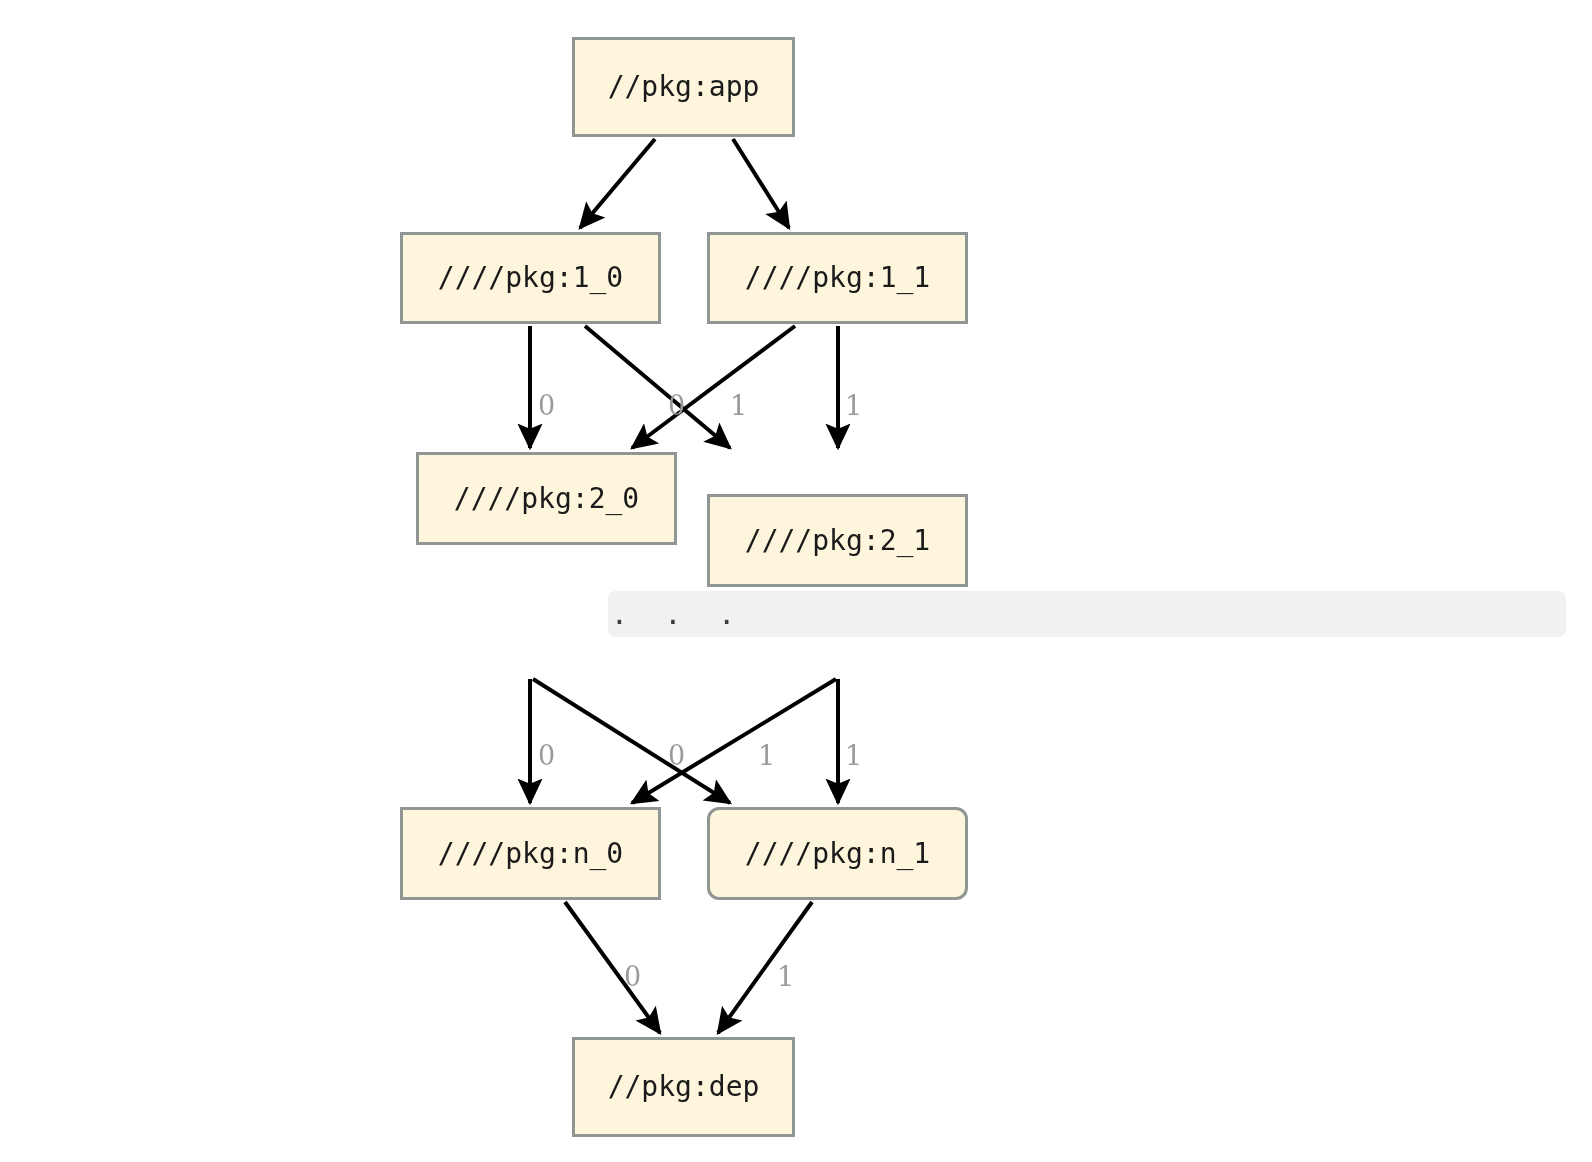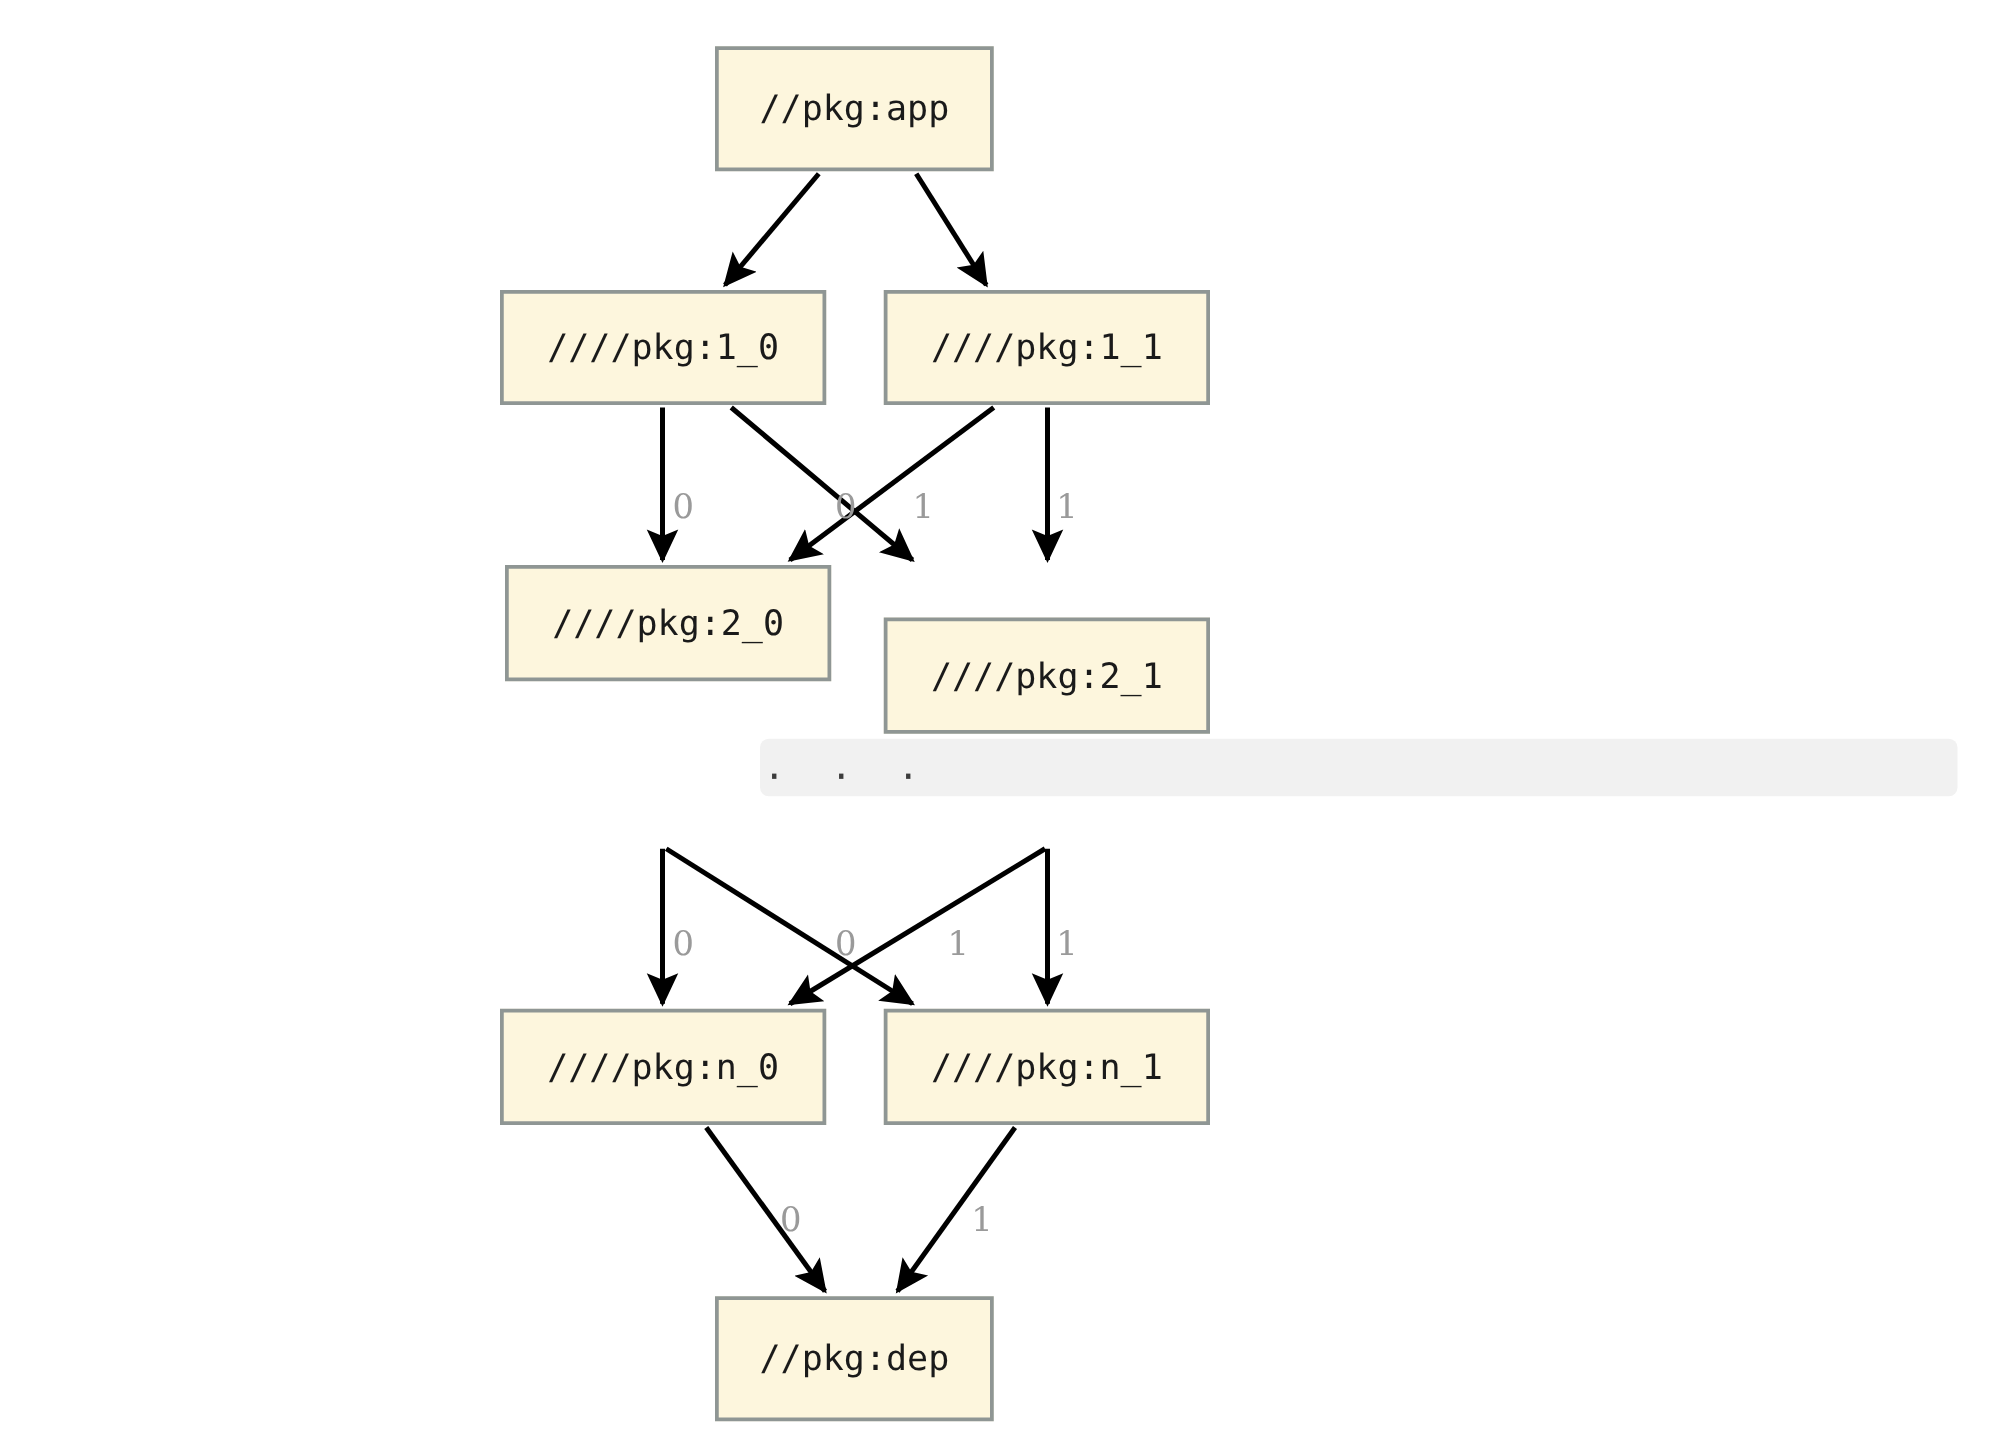--- a/index.html
+++ b/index.html
@@ -98,30 +98,30 @@
   <div id="nodes-group">
       <div class="node" style="left: 572px; top: 37px; width: 223px; height: 100px; background: rgb(253, 246, 221); border-color: rgb(143, 150, 148);">
         <span class="node-label">//pkg:app</span>
       </div>
       <div class="node" style="left: 400px; top: 232px; width: 261px; height: 92px; background: rgb(253, 246, 221); border-color: rgb(143, 150, 148);">
         <span class="node-label">////pkg:1_0</span>
       </div>
       <div class="node" style="left: 707px; top: 232px; width: 261px; height: 92px; background: rgb(253, 246, 221); border-color: rgb(143, 150, 148);">
         <span class="node-label">////pkg:1_1</span>
       </div>
-      <div class="node" style="left: 404px; top: 452px; width: 261px; height: 93px; background: rgb(253, 246, 221); border-color: rgb(143, 150, 148);">
+      <div class="node" style="left: 416px; top: 452px; width: 261px; height: 93px; background: rgb(253, 246, 221); border-color: rgb(143, 150, 148);">
         <span class="node-label">////pkg:2_0</span>
       </div>
       <div class="node" style="left: 707px; top: 452px; width: 261px; height: 93px; background: rgb(253, 246, 221); border-color: rgb(143, 150, 148); margin-top: 42px;">
         <span class="node-label">////pkg:2_1</span>
       </div>
       <div class="node" style="left: 400px; top: 807px; width: 261px; height: 93px; background: rgb(253, 246, 221); border-color: rgb(143, 150, 148); text-align: right;">
         <span class="node-label">////pkg:n_0</span>
       </div>
-      <div class="node" style="left: 707px; top: 807px; width: 261px; height: 93px; background: rgb(253, 246, 221); border-color: rgb(143, 150, 148);">
+      <div class="node" style="left: 707px; top: 807px; width: 261px; height: 93px; background: rgb(253, 246, 221); border-color: rgb(143, 150, 148); border-radius: 12px;">
         <span class="node-label">////pkg:n_1</span>
       </div>
       <div class="node" style="left: 572px; top: 1037px; width: 223px; height: 100px; background: rgb(253, 246, 221); border-color: rgb(143, 150, 148); text-align: right;">
         <span class="node-label">//pkg:dep</span>
       </div>
     </div>
   <div id="edge-labels-group">
       <div class="edge-label" style="left: 538px; top: 392px; color: rgb(154, 154, 154);">0</div>
       <div class="edge-label" style="left: 668px; top: 392px; color: rgb(154, 154, 154);">0</div>
       <div class="edge-label" style="left: 730px; top: 392px; color: rgb(154, 154, 154);">1</div>

